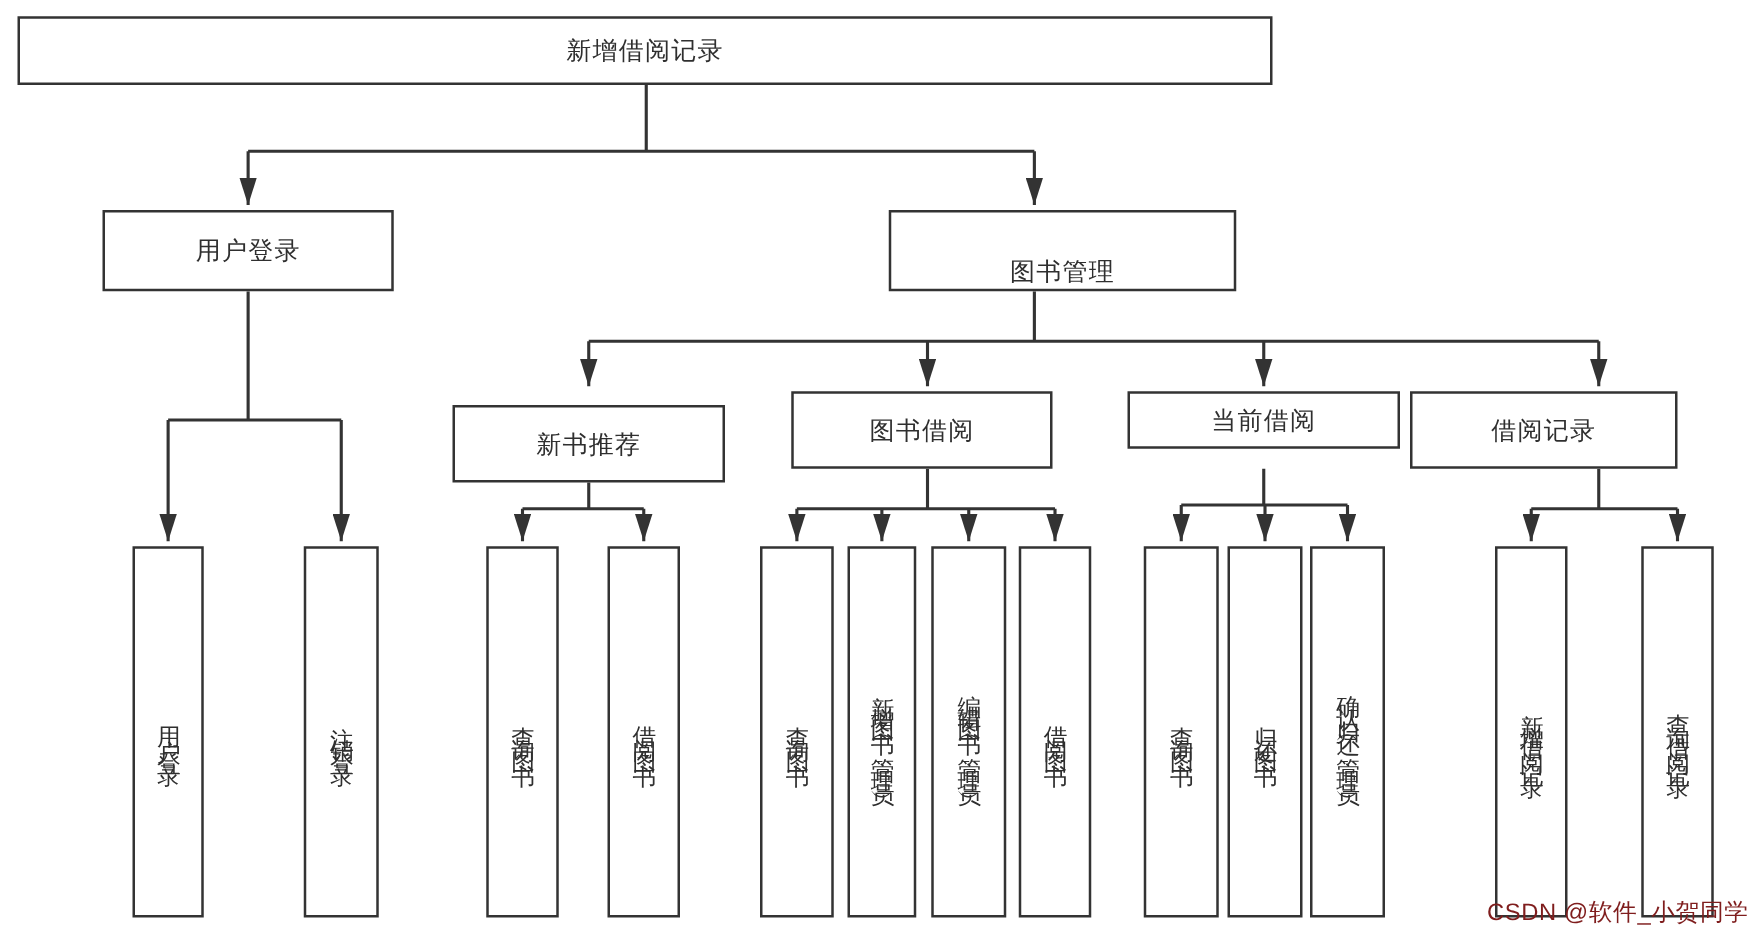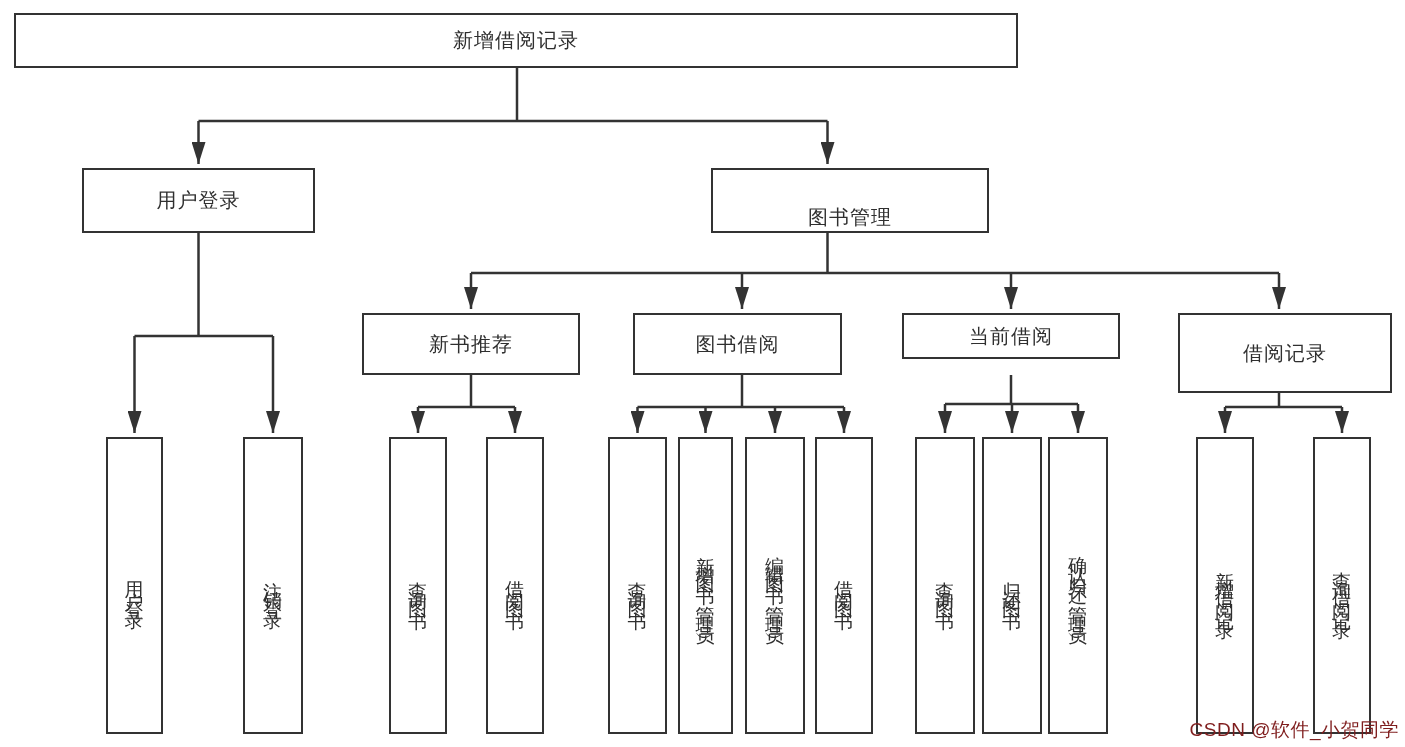--- a/index.html
+++ b/index.html
@@ -44,24 +44,24 @@
     writing-mode: vertical-rl;
     text-orientation: mixed;
     font-size: 19px;
     letter-spacing: 10px;
     line-height: 1;
   }
   
   #n-root   { left: 14px;   top: 13px;  width: 1004px; height: 55px; }
   #n-login  { left: 82px;   top: 168px; width: 233px;  height: 65px; }
   #n-mgmt   { left: 711px;  top: 168px; width: 278px;  height: 65px; align-items: flex-end; }
-  #n-newrec { left: 362px;  top: 313px; width: 218px;  height: 62px; }
+  #n-newrec { left: 362px;  top: 324px; width: 218px;  height: 62px; }
   #n-borrow { left: 633px;  top: 313px; width: 209px;  height: 62px; }
   #n-curr   { left: 902px;  top: 313px; width: 218px;  height: 46px; }
-  #n-record { left: 1178px; top: 313px; width: 214px;  height: 80px; font-family: Liberation Serif, serif; }
+  #n-record { left: 1128px; top: 313px; width: 214px;  height: 62px; font-family: Liberation Serif, serif; }
   
   #f-ul1 { left: 106px;  width: 57px; }
   #f-ul2 { left: 243px;  width: 60px; }
   #f-nb1 { left: 389px;  width: 58px; }
   #f-nb2 { left: 486px;  width: 58px; }
   #f-bb1 { left: 608px;  width: 59px; }
   #f-bb2 { left: 678px;  width: 55px; }
   #f-bb3 { left: 745px;  width: 60px; }
   #f-bb4 { left: 815px;  width: 58px; }
   #f-cb1 { left: 915px;  width: 60px; }

